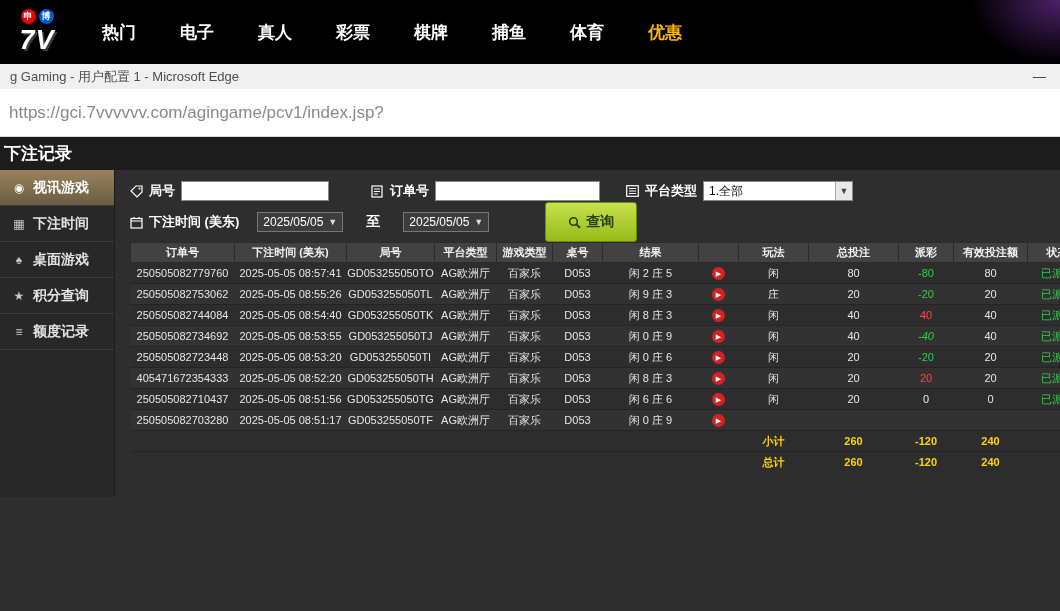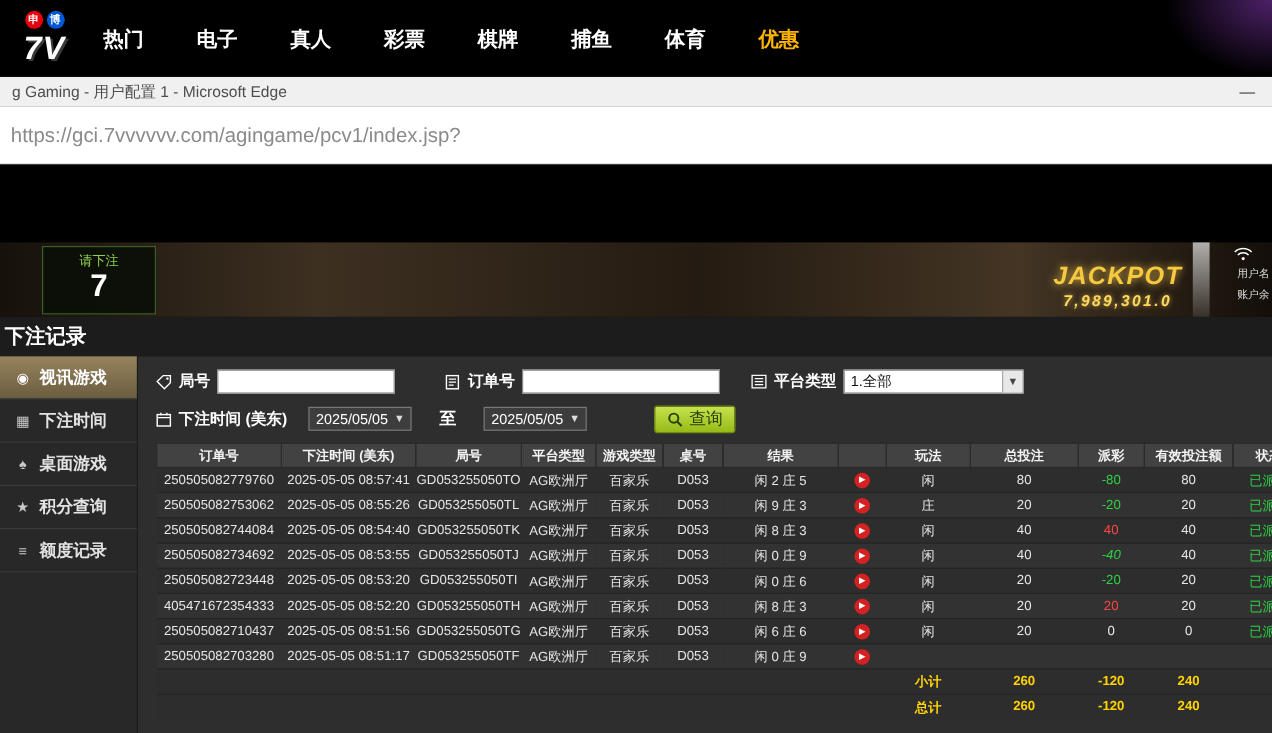--- a/index.html
+++ b/index.html
@@ -8,21 +8,21 @@
   .screen{position:relative;width:1060px;height:611px;}
 
   
   .topnav{position:relative;height:64px;background:#000;display:flex;align-items:center;overflow:hidden;}
   .logo{display:flex;flex-direction:column;align-items:center;width:66px;margin-left:4px;cursor:pointer;}
   .badges{display:flex;gap:3px;margin-top:3px;}
   .badge{width:15px;height:15px;border-radius:50%;color:#fff;font-size:9px;line-height:15px;text-align:center;font-weight:bold;}
   .badge.red{background:#e8000d;}
   .badge.blue{background:#0058d6;}
   .brand{color:#fff;font-size:27px;font-weight:bold;font-style:italic;letter-spacing:1px;line-height:1.25;text-shadow:2px 2px 0 #3a3a3a;}
-  .navitems{display:flex;gap:44px;margin-left:16px;}
+  .navitems{display:flex;gap:44px;margin-left:32px;}
   .navitem{color:#fff;font-size:17px;font-weight:bold;text-decoration:none;cursor:pointer;white-space:nowrap;}
   .nav-deco{position:absolute;right:0;top:0;width:90px;height:64px;
     background:radial-gradient(ellipse at 100% 0%,rgba(140,60,190,.55),rgba(0,0,0,0) 70%);pointer-events:none;}
 
   
   .titlebar{height:25px;background:#f0f0f0;display:flex;align-items:center;padding:0 10px;}
   .titlebar .title{color:#4e4e4e;font-size:13px;flex:1;white-space:nowrap;overflow:hidden;}
   .titlebar .minimize{color:#333;font-size:13px;cursor:pointer;padding:0 4px;}
 
   
@@ -67,22 +67,22 @@
   .w150{width:148px;} .w165{width:165px;}
   .ml42{margin-left:42px;} .ml26{margin-left:26px;} .ml12{margin-left:12px;}
   .fselect{width:150px;height:20px;background:#fff;border:1px solid #888;display:flex;align-items:center;
     justify-content:space-between;font-size:12px;color:#111;padding-left:5px;cursor:pointer;}
   .arrowbox{width:17px;height:18px;background:#e8e8e8;border-left:1px solid #aaa;color:#444;font-size:9px;
     display:flex;align-items:center;justify-content:center;}
   .datebtn{width:86px;height:20px;background:#3d3d3d;border:1px solid #777;color:#fff;font-size:12px;
     display:flex;align-items:center;justify-content:space-between;padding:0 5px;cursor:pointer;}
   .datebtn .caret{font-size:9px;color:#ddd;}
   .tolabel{color:#fff;font-weight:bold;font-size:14px;margin:0 23px;}
-  .searchbtn{margin-left:56px;height:23px;background:linear-gradient(#c7e14e,#96bb17);border:1px solid #6f8c10;
-    border-radius:3px;display:flex;align-items:center;padding:0 10px;font-size:14px;font-weight:normal;color:#27400a;
+  .searchbtn{margin-left:56px;height:40px;background:linear-gradient(#c7e14e,#96bb17);border:1px solid #6f8c10;
+    border-radius:3px;display:flex;align-items:center;padding:0 22px;font-size:14px;font-weight:bold;color:#27400a;
     cursor:pointer;gap:5px;font-family:inherit;}
 
   
   .tablewrap{margin-top:6px;width:930px;overflow:hidden;}
   table{border-collapse:collapse;table-layout:fixed;width:957px;}
   th{background:#424242;color:#f2f2f2;font-size:11px;font-weight:bold;height:20px;border:1px solid #2b2b2b;
     white-space:nowrap;overflow:hidden;}
   td{color:#e6e6e6;font-size:11px;height:21px;text-align:center;border-top:1px solid #242424;
     white-space:nowrap;overflow:hidden;}
   tbody tr:nth-child(odd){background:#2d2d2d;}
@@ -119,42 +119,20 @@
 
   <div class="titlebar">
     <span class="title">g Gaming - 用户配置 1 - Microsoft Edge</span>
     <span class="minimize">—</span>
   </div>
 
   <div class="urlbar">
     <span>https://gci.7vvvvvv.com/agingame/pcv1/index.jsp?</span>
   </div>
 
-  <div class="gamearea">
-    <div class="bannerstrip">
-      <div class="betbox">
-        <div class="betlabel">请下注</div>
-        <div class="betnum">7</div>
-      </div>
-      <div class="lightstrip"></div>
-      <div class="jackpot">
-        <div class="jl">JACKPOT</div>
-        <div class="jv">7,989,301.0</div>
-      </div>
-      <svg class="wifi" width="16" height="12" viewBox="0 0 16 12">
-        <path d="M1 4 A10 10 0 0 1 15 4" stroke="#fff" fill="none" stroke-width="1.3"></path>
-        <path d="M3.5 6.5 A6.5 6.5 0 0 1 12.5 6.5" stroke="#fff" fill="none" stroke-width="1.3"></path>
-        <circle cx="8" cy="9.5" r="1.3" fill="#fff"></circle>
-      </svg>
-      <div class="sideinfo" id="side-info">
-          <span>用户名</span>
-          <span>账户余</span>
-        </div>
-    </div>
-  </div>
 
   <div class="sectiontitle">下注记录</div>
 
   <div class="content">
     <aside class="sidebar" id="sidebar">
         <div class="sbitem active">
           <span class="sbicon">◉</span>
           <span class="sblabel">视讯游戏</span>
         </div>
         <div class="sbitem">

